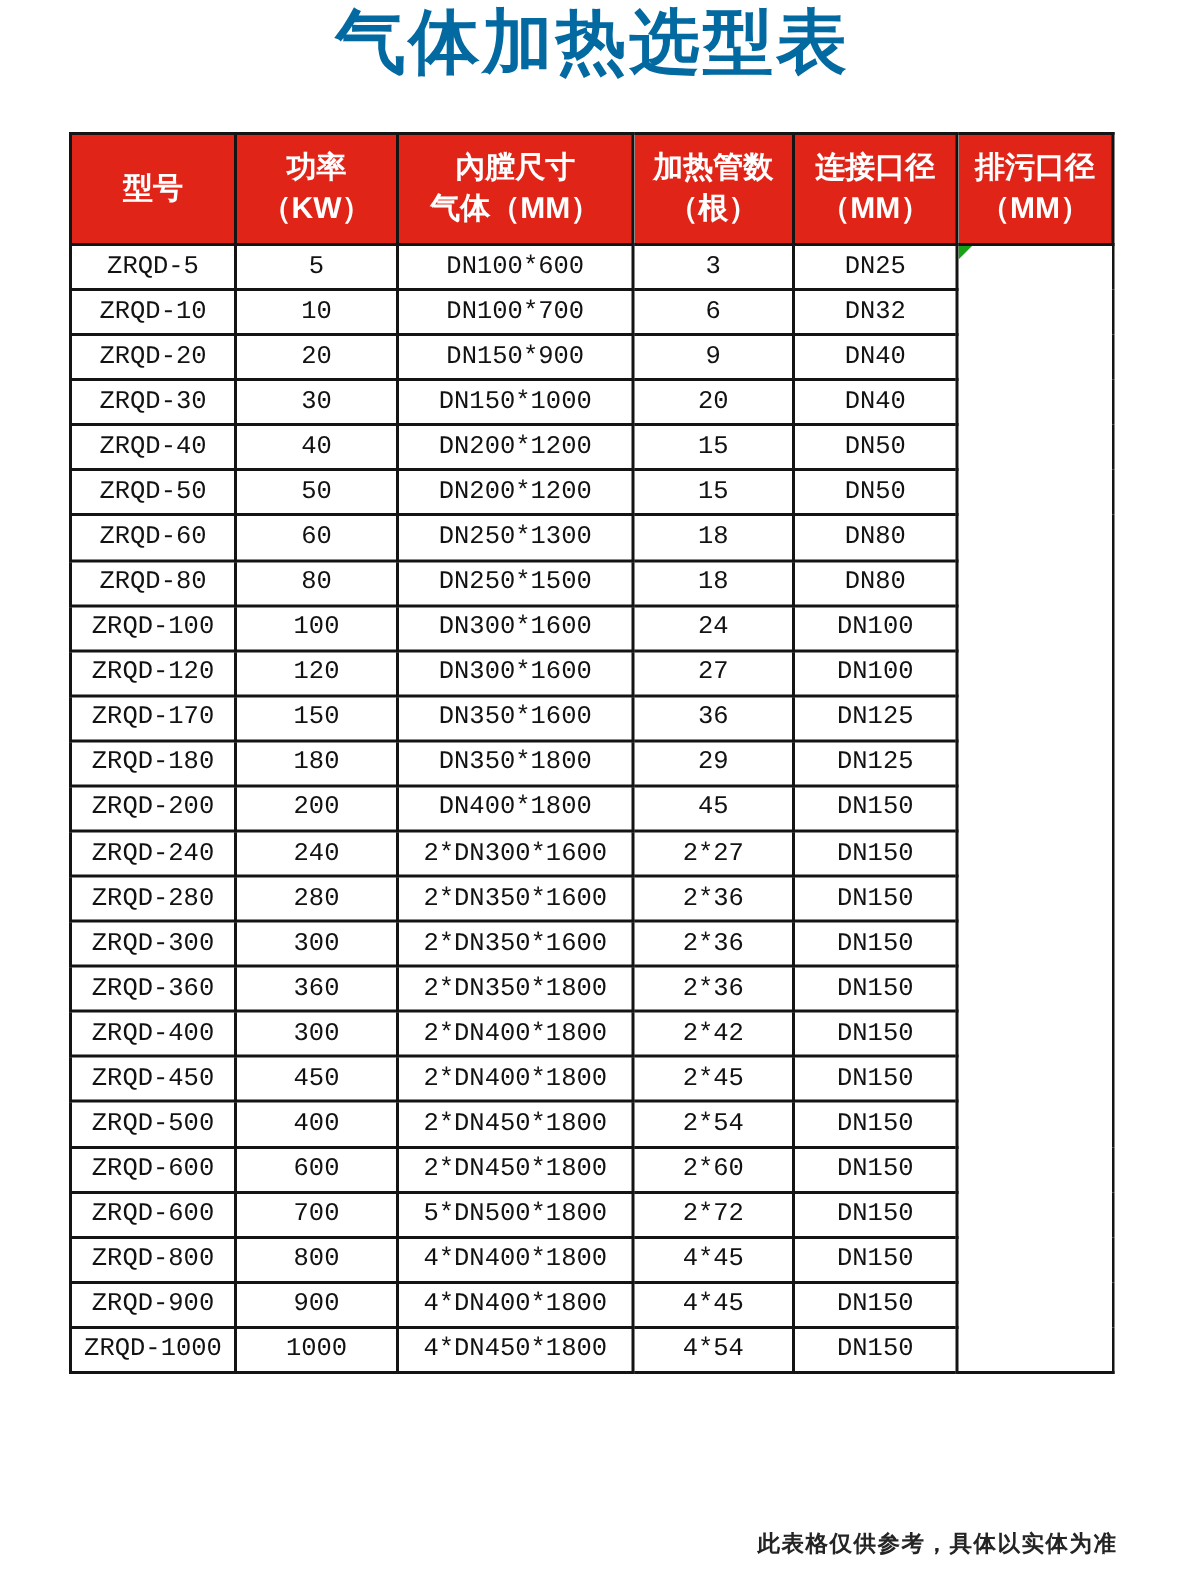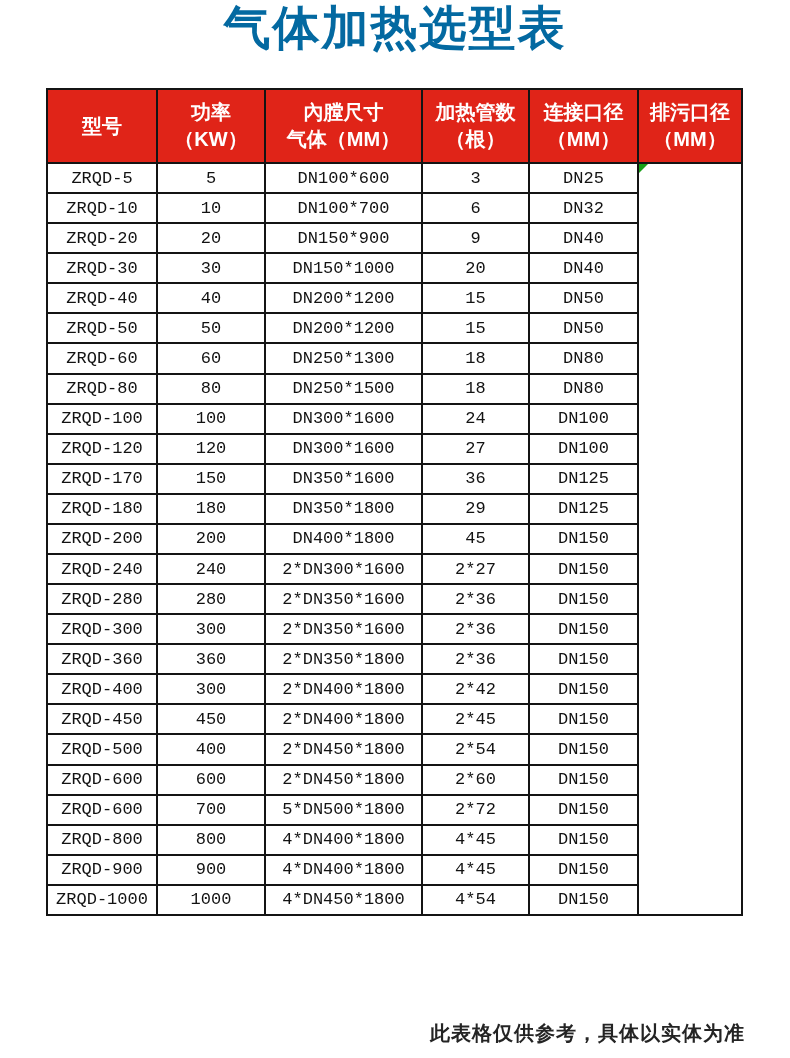--- a/index.html
+++ b/index.html
@@ -54,21 +54,21 @@
     position:absolute;
     top:0; left:0;
     width:0; height:0;
     border-top:9px solid #18a018;
     border-right:9px solid transparent;
   }
   .footnote {
     position:absolute;
     top:1020px;
     right:45px;
-    font-size:20px;
+    font-size:15px;
     font-weight:700;
     color:#242424;
     letter-spacing:1px;
   }
 </style>
 </head>
 <body>
 
 <h1 class="title">气体加热选型表</h1>
 

